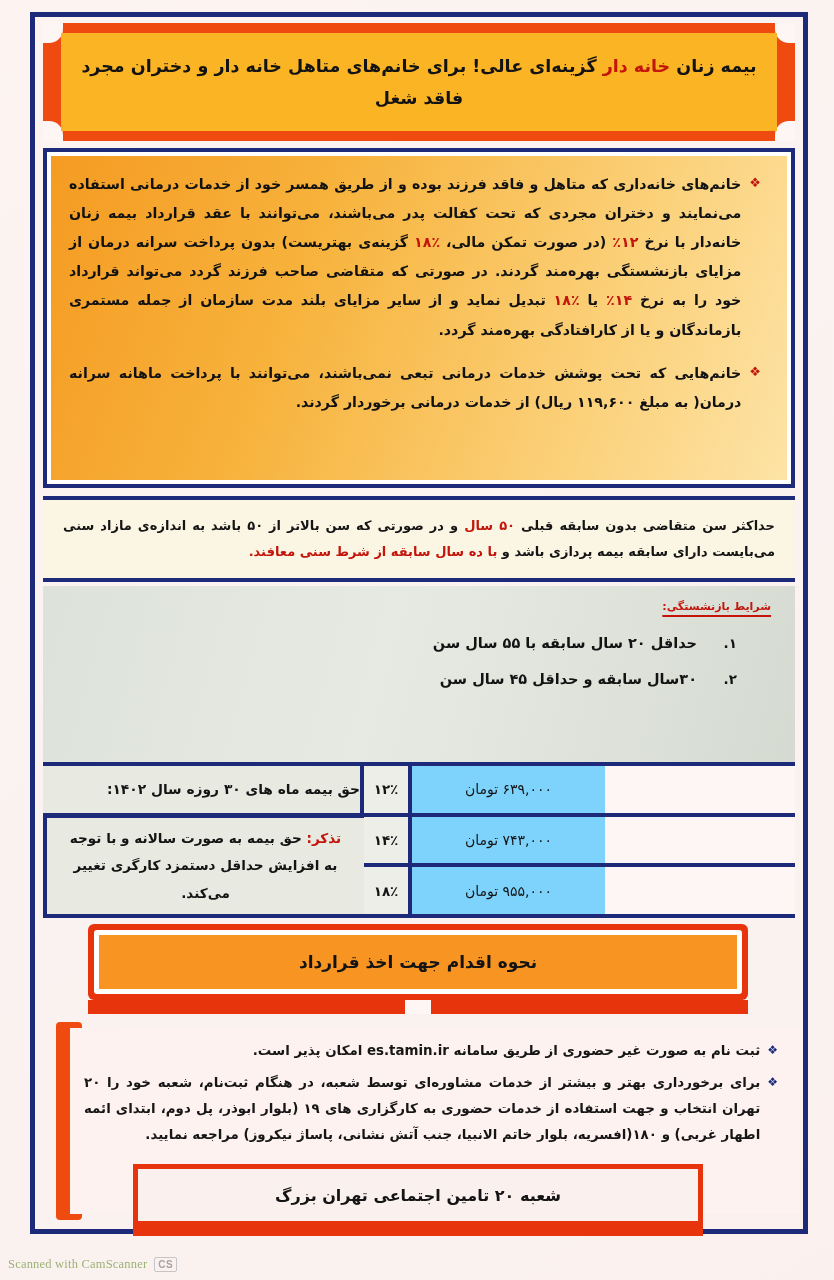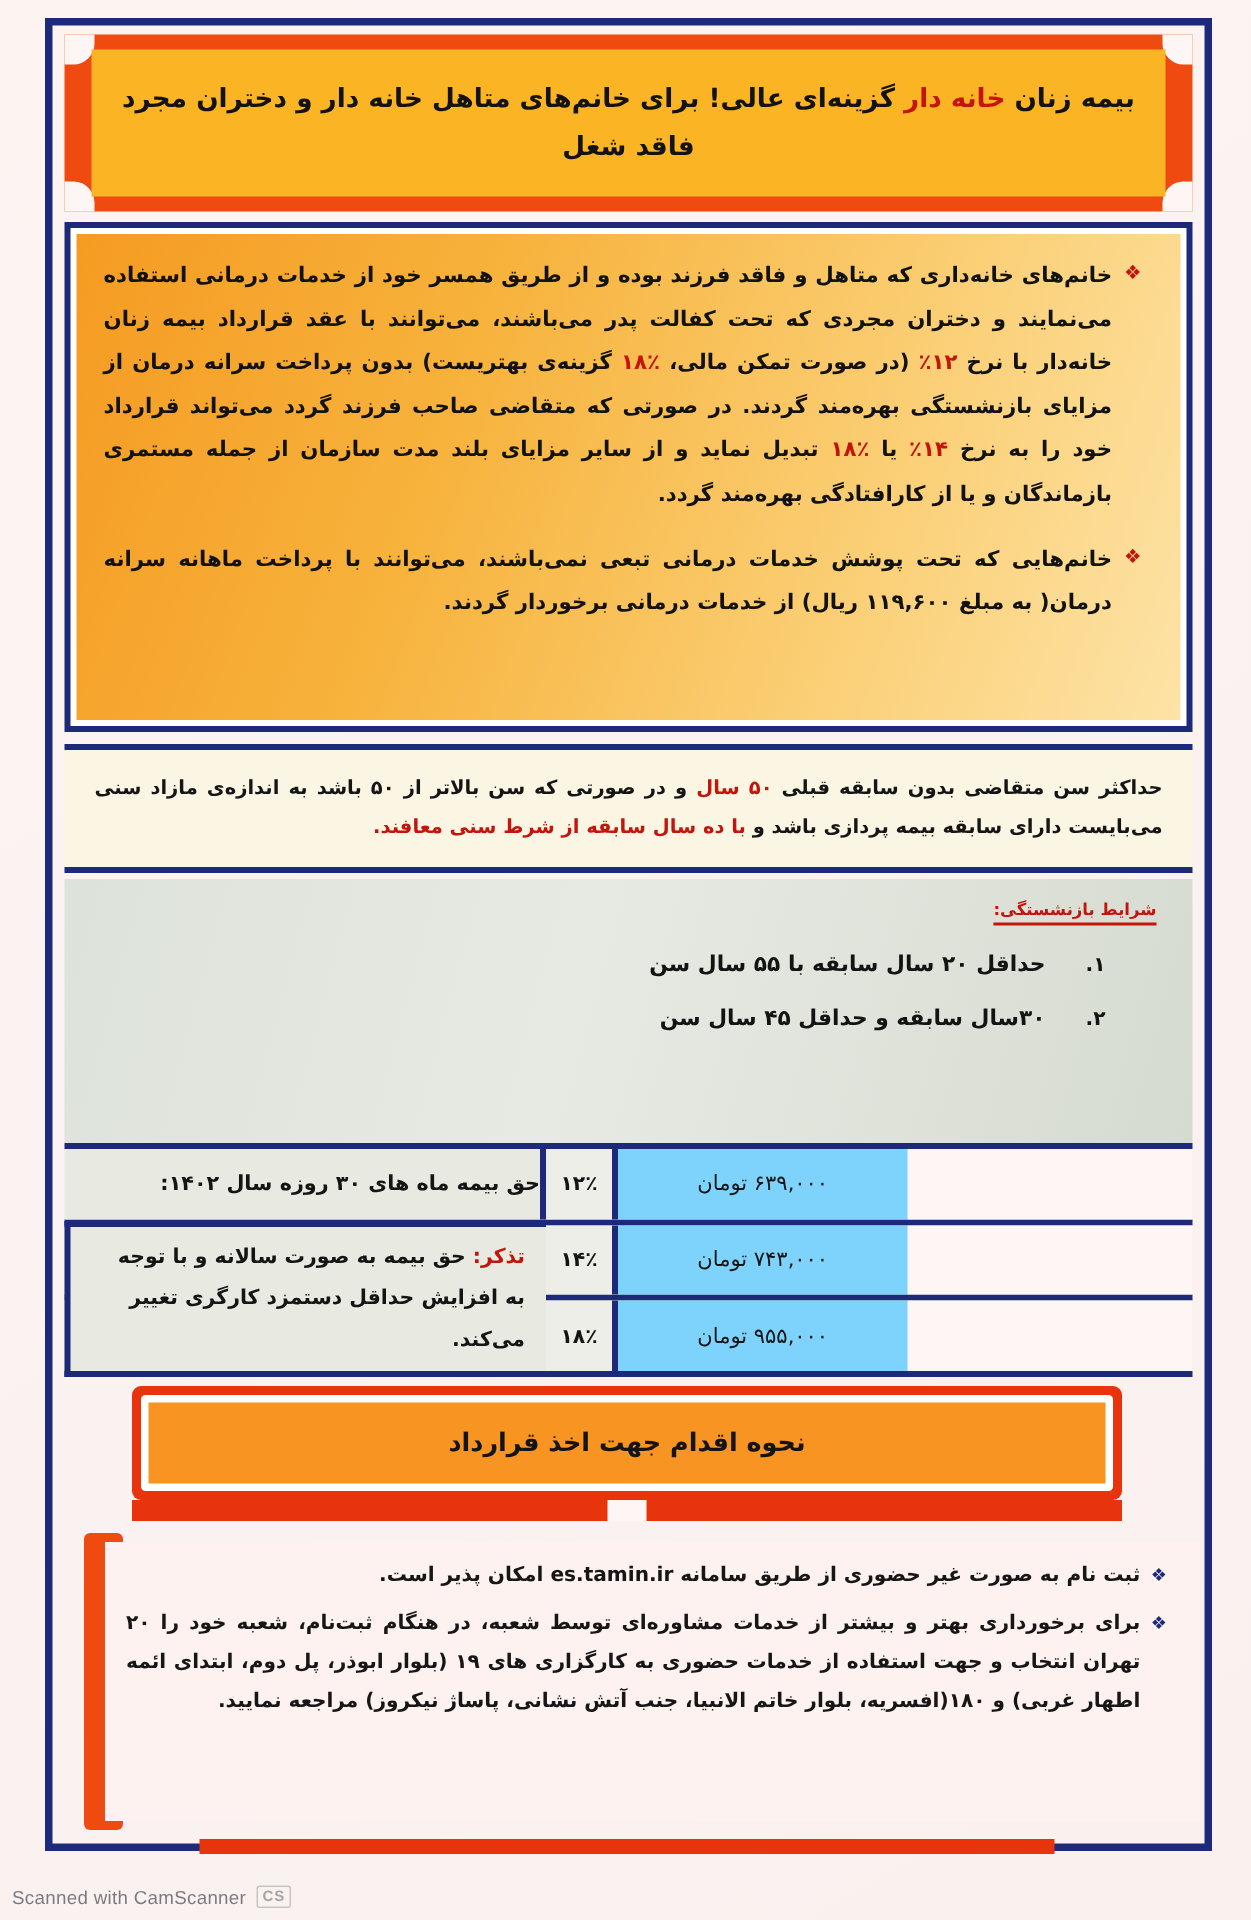--- a/index.html
+++ b/index.html
@@ -282,20 +282,21 @@
     border-top: 4px solid #1d2a7a;
     border-bottom: 4px solid #1d2a7a;
     border-left: 4px solid #1d2a7a;
     display: flex;
     align-items: center;
     padding: 0 14px;
     font-size: 13.6px;
     font-weight: bold;
     color: #141414;
     line-height: 2.0;
+    text-align: center;
   }
   #note-span .hl { color: #c3150b; }
 
   
   #contract-banner {
     position: absolute;
     left: 88px;
     top: 924px;
     width: 660px;
     height: 76px;
@@ -434,23 +435,23 @@
     border: 1.5px solid #9aa0a6;
     color: #5f6368;
     font-size: 10px;
     font-weight: bold;
     padding: 1px 3px;
     border-radius: 2px;
     letter-spacing: 0.5px;
     font-family: "Liberation Sans", sans-serif;
   }
   #cs-text {
-    color: #0f172a;
+    color: #4d7c0f;
     font-size: 12.5px;
-    font-family: Liberation Sans, sans-serif;
+    font-family: Liberation Serif, serif;
     letter-spacing: 0.2px;
   }
 </style>
 </head>
 <body>
 
 <div id="page">
   <div id="paper-tint"></div>
 
   <div id="outer-frame"></div>
@@ -540,19 +541,22 @@
     <div class="reg-item">
       <span class="reg-bullet">❖</span>
       <div class="reg-text" id="reg1"><span>ثبت نام به صورت غیر حضوری از طریق سامانه </span><span class="ltr">es.tamin.ir</span><span> امکان پذیر است.</span></div>
     </div>
     <div class="reg-item">
       <span class="reg-bullet">❖</span>
       <div class="reg-text" id="reg2"><span>برای برخورداری بهتر و بیشتر از خدمات مشاوره‌ای توسط شعبه، در هنگام ثبت‌نام، شعبه خود را ۲۰ تهران انتخاب و جهت استفاده از خدمات حضوری به کارگزاری های ۱۹ (بلوار ابوذر، پل دوم، ابتدای ائمه اطهار غربی) و ۱۸۰(افسریه، بلوار خاتم الانبیا، جنب آتش نشانی، پاساژ نیکروز) مراجعه نمایید.</span></div>
     </div>
   </div>
 
+  <div id="branch-banner">
+    <div id="branch-inner">شعبه ۲۰ تامین اجتماعی تهران بزرگ</div>
+  </div>
   <div id="branch-foot"></div>
 
   <div id="camscanner">
     <span id="cs-badge">CS</span>
     <span id="cs-text">Scanned with CamScanner</span>
   </div>
 </div>
 
 </body></html>

